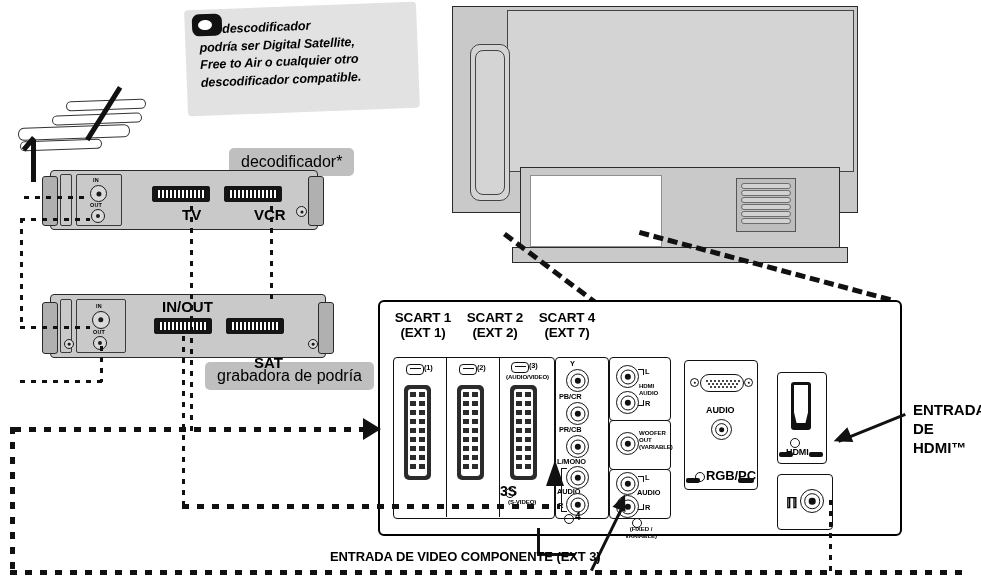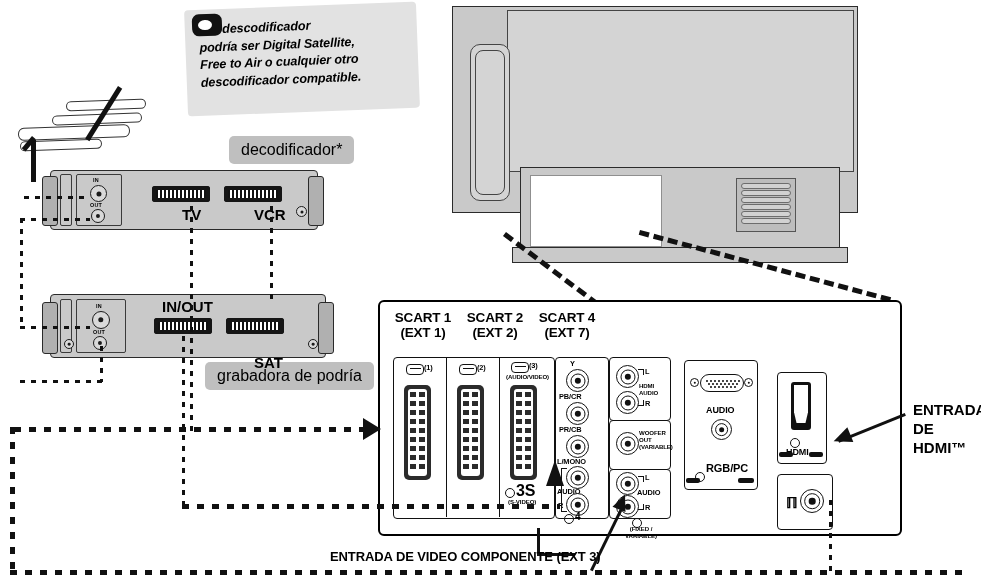--- a/index.html
+++ b/index.html
@@ -121,21 +121,21 @@
 <div id="note" class="abs nosel">
   <div class="txt">
     <span>*un descodificador</span>
     <span>podría ser Digital Satellite,</span>
     <span>Free to Air o cualquier otro</span>
     <span>descodificador compatible.</span>
   </div>
 </div>
 <div id="notebadge" class="abs"></div>
 
-<div class="abs nosel" style="left:229px;top:136px;">
+<div class="abs nosel" style="left:229px;top:148px;">
   <div class="pill">decodificador*</div>
 </div>
 
 <div class="abs" style="left:42px;top:170px;width:280px;height:58px;">
   <div class="device" style="position:absolute;left:8px;top:0;width:266px;height:58px;"></div>
   <div class="dev-foot" style="left:0px;top:6px;width:14px;height:48px;"></div>
   <div class="dev-foot" style="left:266px;top:6px;width:14px;height:48px;"></div>
   <div class="dev-inner" style="left:18px;top:4px;width:10px;height:50px;"></div>
   <div class="dev-inner" style="left:34px;top:4px;width:44px;height:50px;"></div>
   <div class="minilbl" style="left:51px;top:7px;">IN</div>
@@ -289,21 +289,21 @@
       <i style="left:2px;top:57px;width:6px;height:5px;"></i>
         <i style="left:11px;top:57px;width:6px;height:5px;"></i>
       <i style="left:2px;top:66px;width:6px;height:5px;"></i>
         <i style="left:11px;top:66px;width:6px;height:5px;"></i>
       <i style="left:2px;top:75px;width:6px;height:5px;"></i>
         <i style="left:11px;top:75px;width:6px;height:5px;"></i>
     </div>
   </div>
 
   <div class="abs" style="left:125px;top:186px;width:8px;height:8px;border-radius:50%;border:1.4px solid #111;"></div>
-  <div class="plbl" style="left:136px;top:185px;font-size:16px;">3S</div>
+  <div class="plbl" style="left:120px;top:185px;font-size:14px;">3S</div>
   <div class="plbl sm" style="left:128px;top:196px;">(S-VIDEO)</div>
 
   <div class="grp" style="left:175px;top:55px;width:52px;height:160px;"></div>
   <div class="plbl" style="left:190px;top:58px;">Y</div>
   <div class="rca" style="left:186px;top:67px;width:21px;height:21px;"></div>
   <div class="plbl" style="left:179px;top:91px;">PB/CR</div>
   <div class="rca" style="left:186px;top:100px;width:21px;height:21px;"></div>
   <div class="plbl" style="left:179px;top:124px;">PR/CB</div>
   <div class="rca" style="left:186px;top:133px;width:21px;height:21px;"></div>
   <div class="plbl" style="left:177px;top:156px;">L/MONO</div>
@@ -373,21 +373,21 @@
         <i style="left:21px;top:8px;"></i>
         <i style="left:25px;top:8px;"></i>
       <i style="left:29px;top:8px;"></i>
     </div>
   </div>
   <div class="vgascrew" style="left:310px;top:76px;"></div>
   <div class="vgascrew" style="left:364px;top:76px;"></div>
   <div class="plbl" style="left:326px;top:104px;font-size:9px;">AUDIO</div>
   <div class="rca" style="left:331px;top:117px;width:19px;height:19px;"></div>
   <div class="abs" style="left:315px;top:170px;width:8px;height:8px;border-radius:50%;border:1.4px solid #111;"></div>
-  <div class="plbl" style="left:326px;top:162px;font-size:11px;">RGB/PC</div>
+  <div class="plbl" style="left:326px;top:170px;font-size:13px;">RGB/PC</div>
   <div class="tab" style="left:306px;top:176px;width:14px;"></div>
   <div class="tab" style="left:358px;top:176px;width:16px;"></div>
 
   <div class="grp" style="left:397px;top:70px;width:48px;height:90px;"></div>
   <div class="hdmi" style="left:411px;top:80px;width:20px;height:48px;"></div>
   <div class="abs" style="left:410px;top:136px;width:8px;height:8px;border-radius:50%;border:1.4px solid #111;"></div>
   <div class="plbl" style="left:406px;top:146px;font-size:9px;">HDMI</div>
   <div class="tab" style="left:399px;top:150px;width:14px;"></div>
   <div class="tab" style="left:429px;top:150px;width:14px;"></div>
 

